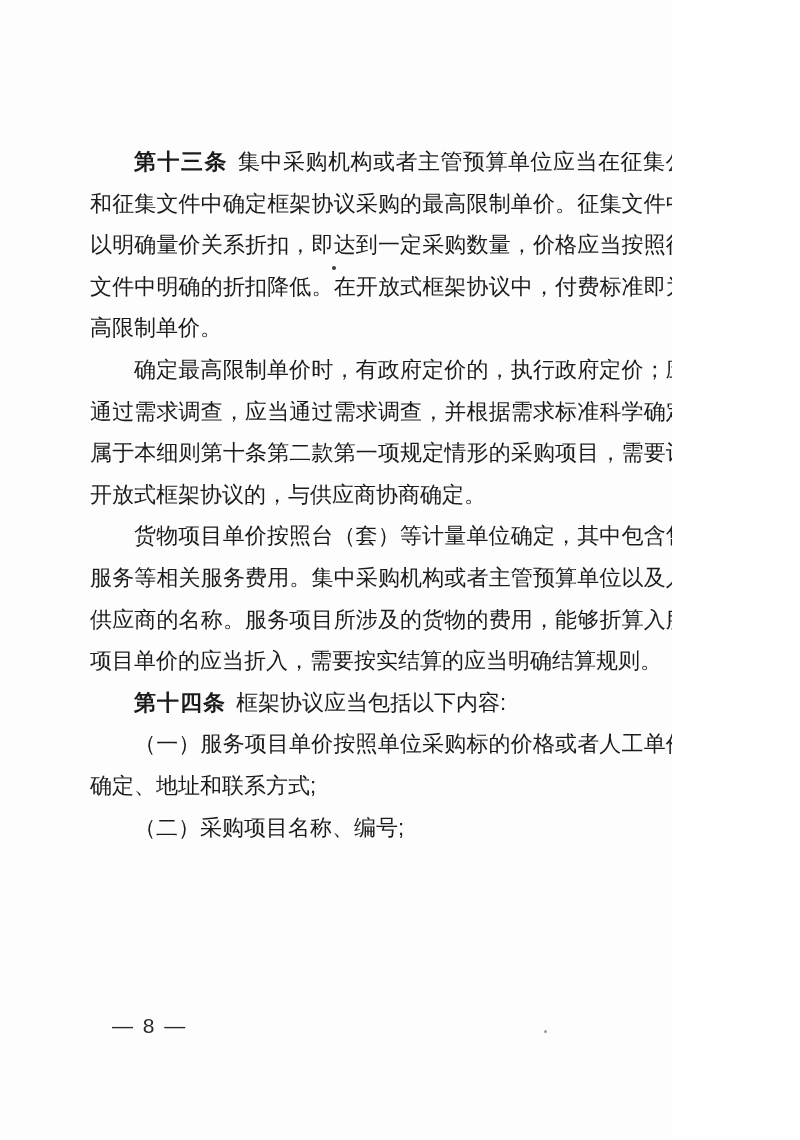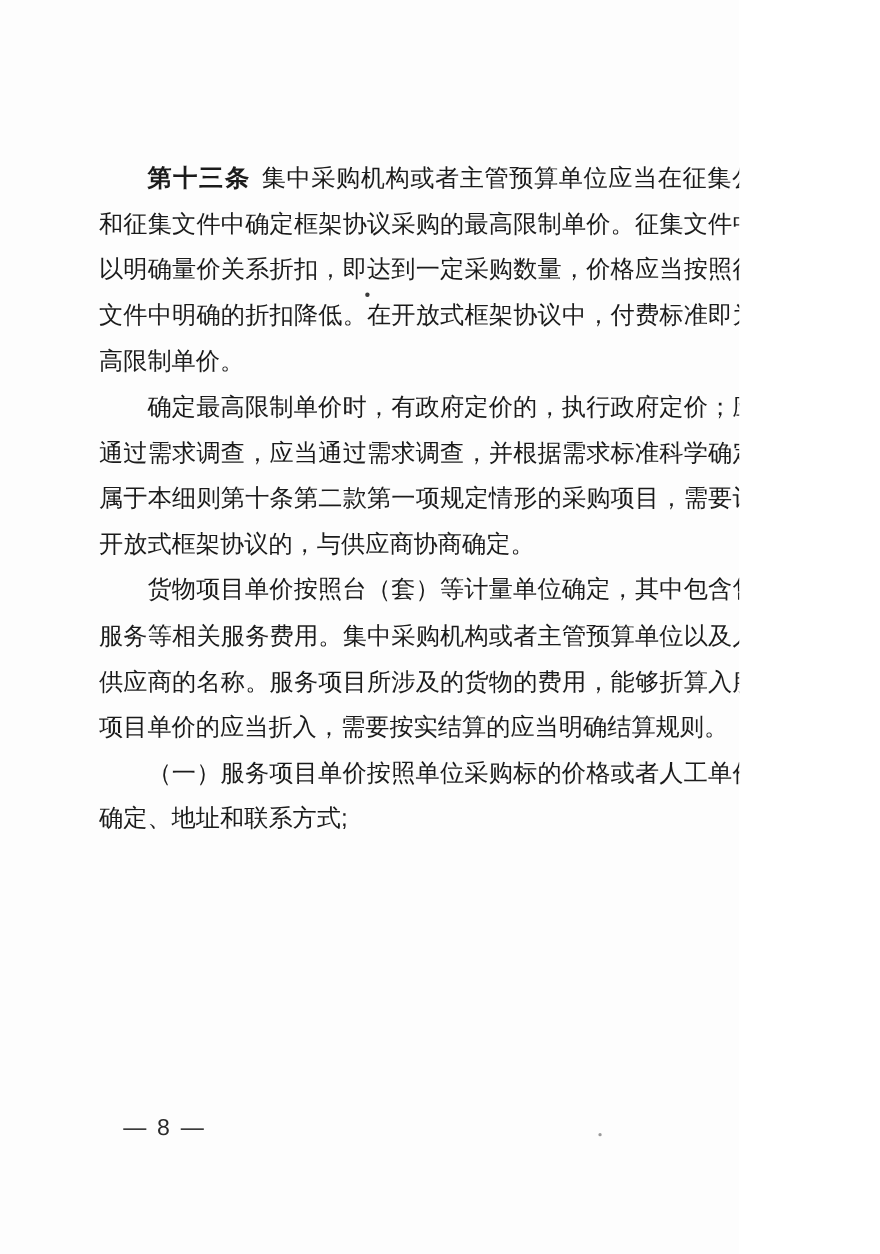--- a/index.html
+++ b/index.html
@@ -66,23 +66,25 @@
 
   <div class="content">
 
     <p><span class="term">第十三条</span><span>集中采购机构或者主管预算单位应当在征集公告和征集文件中确定框架协议采购的最高限制单价。征集文件中可以明确量价关系折扣，即达到一定采购数量，价格应当按照征集文件中明确的折扣降低。在开放式框架协议中，付费标准即为最高限制单价。</span></p>
 
 
     <p>确定最高限制单价时，有政府定价的，执行政府定价；应当通过需求调查，应当通过需求调查，并根据需求标准科学确定，属于本细则第十条第二款第一项规定情形的采购项目，需要订立开放式框架协议的，与供应商协商确定。</p>
 
     <p>货物项目单价按照台（套）等计量单位确定，其中包含售后服务等相关服务费用。集中采购机构或者主管预算单位以及入围供应商的名称。服务项目所涉及的货物的费用，能够折算入服务项目单价的应当折入，需要按实结算的应当明确结算规则。</p>
 
+    <p><span class="term">第十四条</span><span>框架协议应当包括以下内容:</span></p>
 
     <p>（一）服务项目单价按照单位采购标的价格或者人工单价等确定、地址和联系方式;</p>
 
+    <p>（二）采购项目名称、编号;</p>
 
   </div>
 
   <div class="page-number">— 8 —</div>
 
   <div class="speck s1"></div>
   <div class="speck s2"></div>
   <div class="speck s3"></div>
   <div class="speck s4"></div>
   <div class="speck s5"></div>

